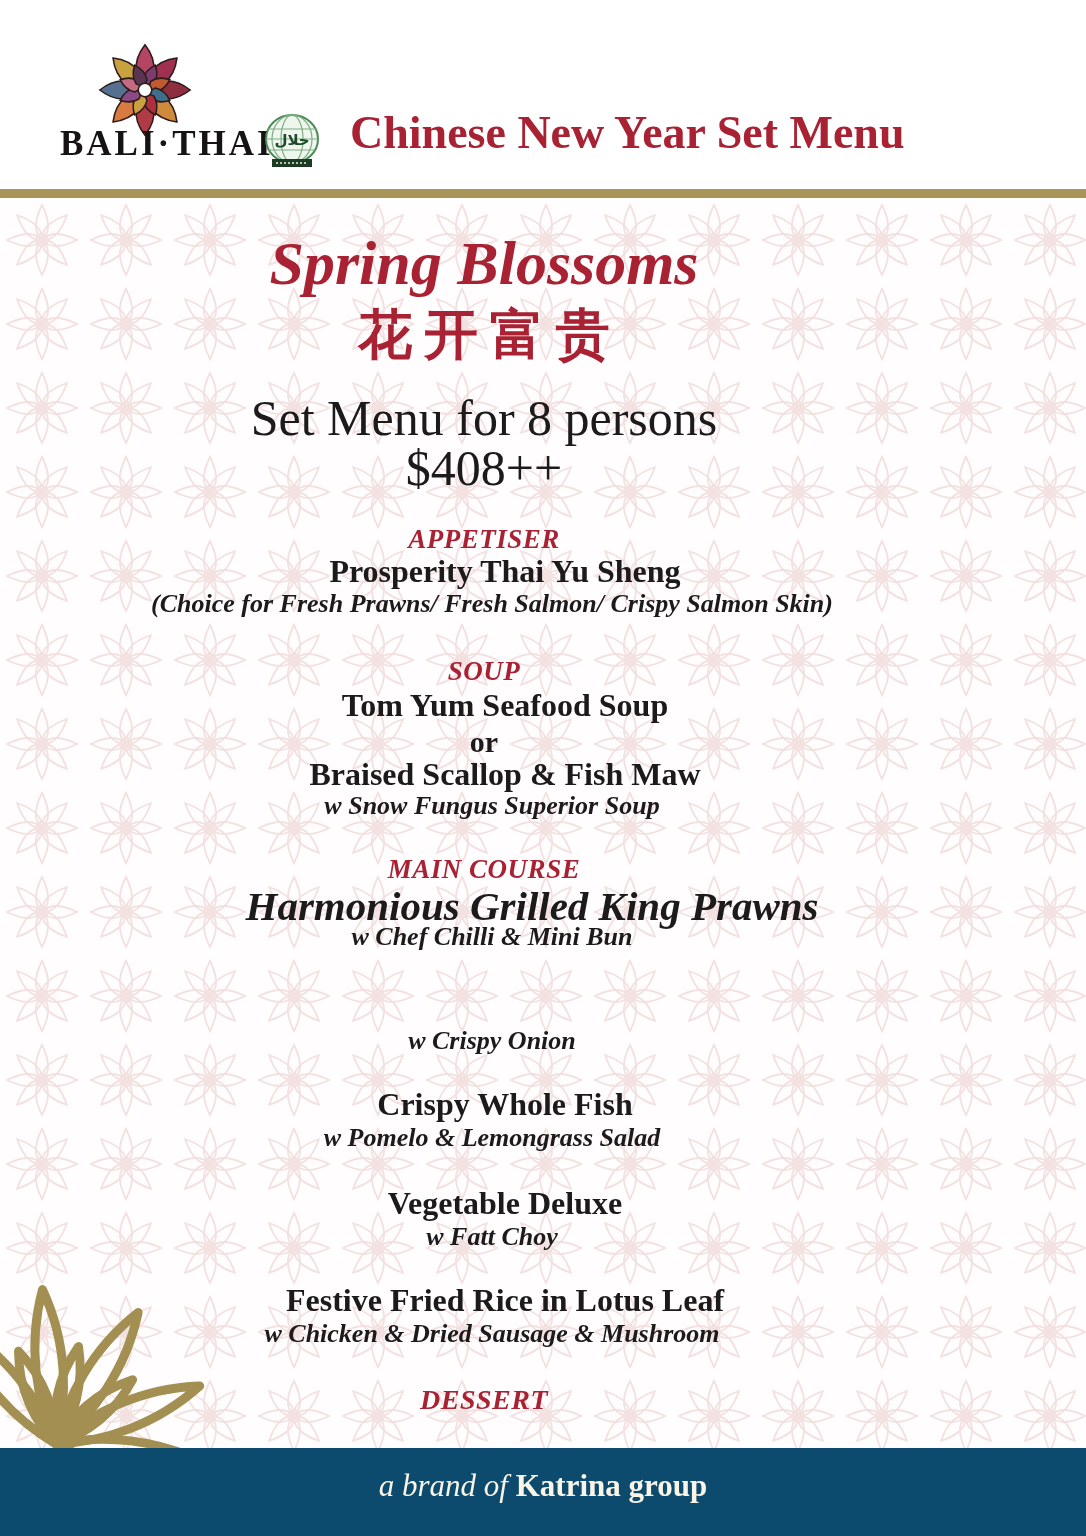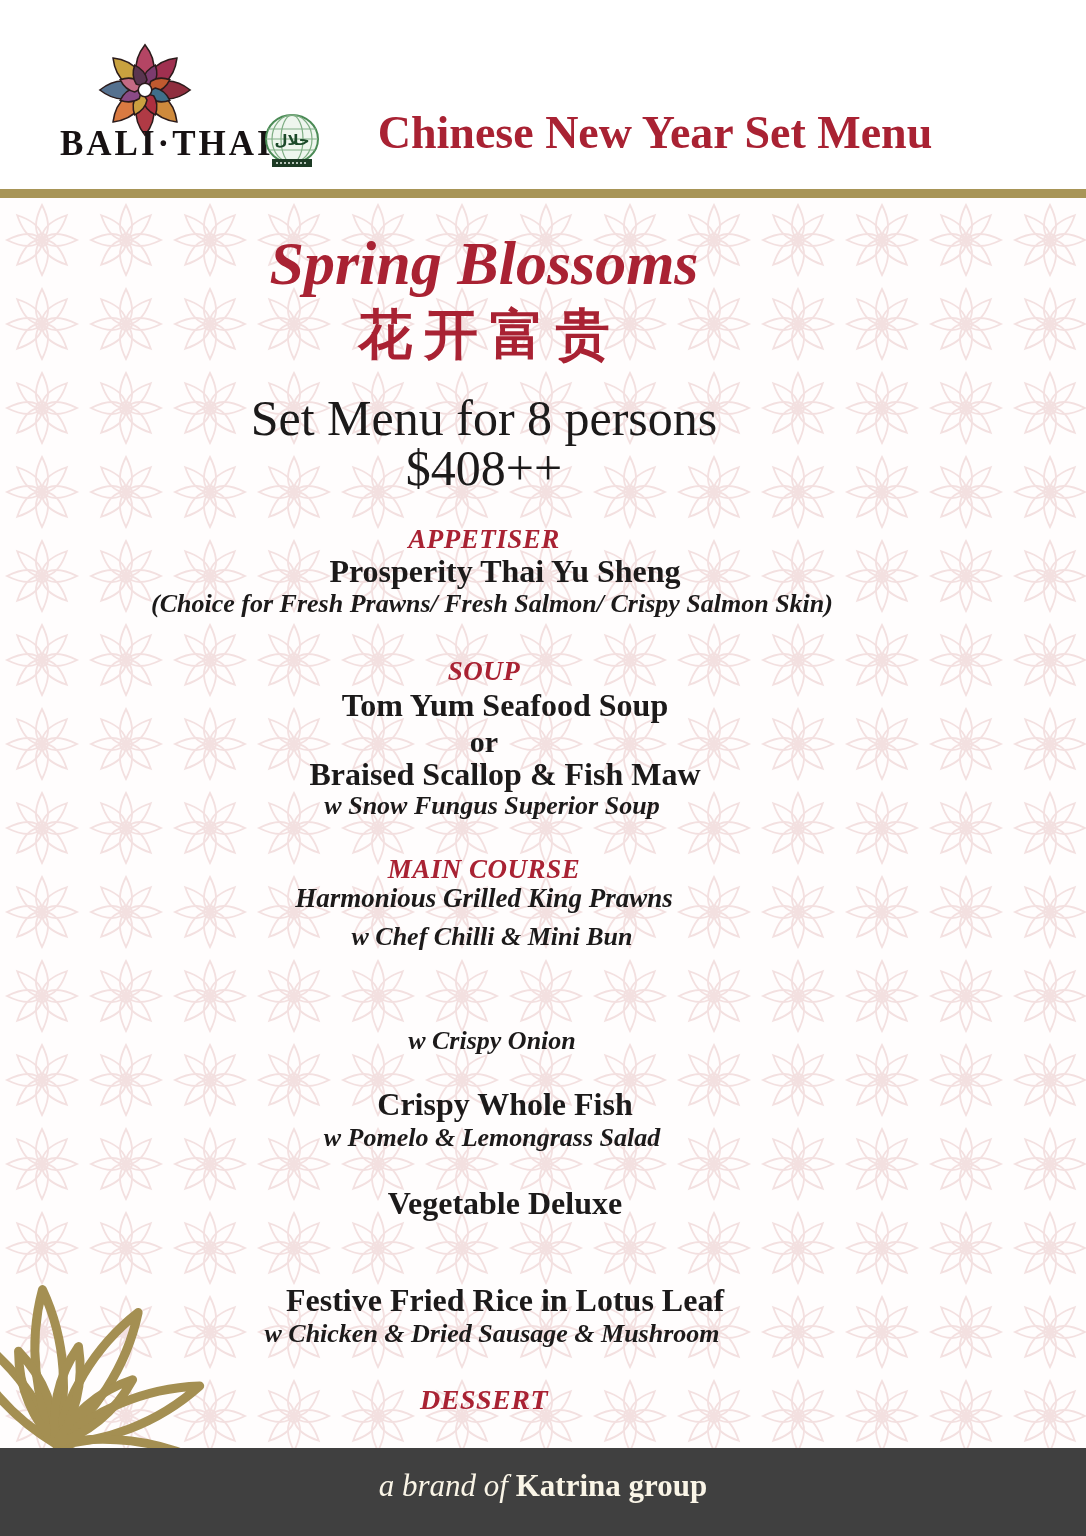--- a/index.html
+++ b/index.html
@@ -15,56 +15,56 @@
   .header{position:absolute;top:0;left:0;width:1086px;height:190px;background:#ffffff;z-index:5;}
   .logo-flower{position:absolute;left:93px;top:40px;width:104px;height:100px;}
   .brand-name{
     position:absolute;left:48px;top:124px;width:200px;
     text-align:center;font-size:35px;font-weight:bold;color:#171213;
     letter-spacing:3px;white-space:nowrap;margin-left:12px;
   }
   .halal{position:absolute;left:260px;top:112px;width:64px;height:62px;}
   .header-title{
     position:absolute;left:350px;top:106px;width:610px;
-    text-align:center;font-size:46px;font-weight:bold;color:#a92233;
+    text-align:left;font-size:46px;font-weight:bold;color:#a92233;
   }
 
   
   .gold-bar{position:absolute;top:189px;left:0;width:1086px;height:9px;background:#a89557;z-index:5;}
 
   
   .bg-pattern{position:absolute;top:198px;left:0;width:1086px;height:1252px;z-index:0;}
 
   
   .lotus{position:absolute;left:-14px;top:1252px;width:250px;height:200px;z-index:1;}
 
   
   .footer{
     position:absolute;top:1448px;left:0;width:1086px;height:88px;
-    background:#404040;z-index:6;
+    background:#0c4a6e;z-index:6;
   }
   .footer-text{
     position:absolute;top:20px;left:0;width:100%;text-align:center;
     font-size:31px;color:#faf5e7;
   }
   .footer-text .pre{font-style:italic;}
   .footer-text .brand{font-weight:bold;}
 
   
   .line{position:absolute;left:0;width:968px;text-align:center;z-index:2;line-height:1.15;}
   .set-name{font-size:62px;font-weight:bold;font-style:italic;color:#a92233;}
   .set-name-zh{
     font-size:54px;font-weight:bold;color:#a92233;letter-spacing:0.22em;
     font-family:"DejaVu Sans", sans-serif;
     text-indent:0.22em;
   }
   .plain{font-size:50px;color:#1c1a1a;}
   .sec-head{font-size:27px;font-weight:bold;font-style:italic;color:#a92233;letter-spacing:0.5px;}
   .dish{font-size:32px;font-weight:bold;color:#1c1a1a;padding-left:21px;}
-  .dish-italic{font-size:27px;font-weight:bold;font-style:italic;color:#1c1a1a;}
+  .dish-italic{font-size:41px;font-weight:bold;font-style:italic;color:#1c1a1a;margin-left:48px;}
   .note{font-size:26px;font-weight:bold;font-style:italic;color:#1c1a1a;margin-left:8px;}
   .conj{font-size:30px;font-weight:bold;color:#1c1a1a;}
 </style>
 </head>
 <body>
 
 <div class="page">
 
   <svg class="bg-pattern" width="1086" height="1252" xmlns="http://www.w3.org/2000/svg">
     <defs>
@@ -164,20 +164,21 @@
   <div class="line sec-head" style="top:854px">MAIN COURSE</div>
   <div class="line dish-italic" style="top:883px">Harmonious Grilled King Prawns</div>
   <div class="line note" style="top:922px">w Chef Chilli &amp; Mini Bun</div>
 
   <div class="line note" style="top:1026px">w Crispy Onion</div>
 
   <div class="line dish" style="top:1086px">Crispy Whole Fish</div>
   <div class="line note" style="top:1123px">w Pomelo &amp; Lemongrass Salad</div>
 
   <div class="line dish" style="top:1185px">Vegetable Deluxe</div>
+  <div class="line note" style="top:1222px">w Fatt Choy</div>
 
   <div class="line dish" style="top:1282px">Festive Fried Rice in Lotus Leaf</div>
   <div class="line note" style="top:1319px">w Chicken &amp; Dried Sausage &amp; Mushroom</div>
 
   <div class="line sec-head" style="top:1384px;font-size:28px">DESSERT</div>
 
   <div class="footer">
     <div class="footer-text">
       <span class="pre">a brand of</span>
       <span> </span>

